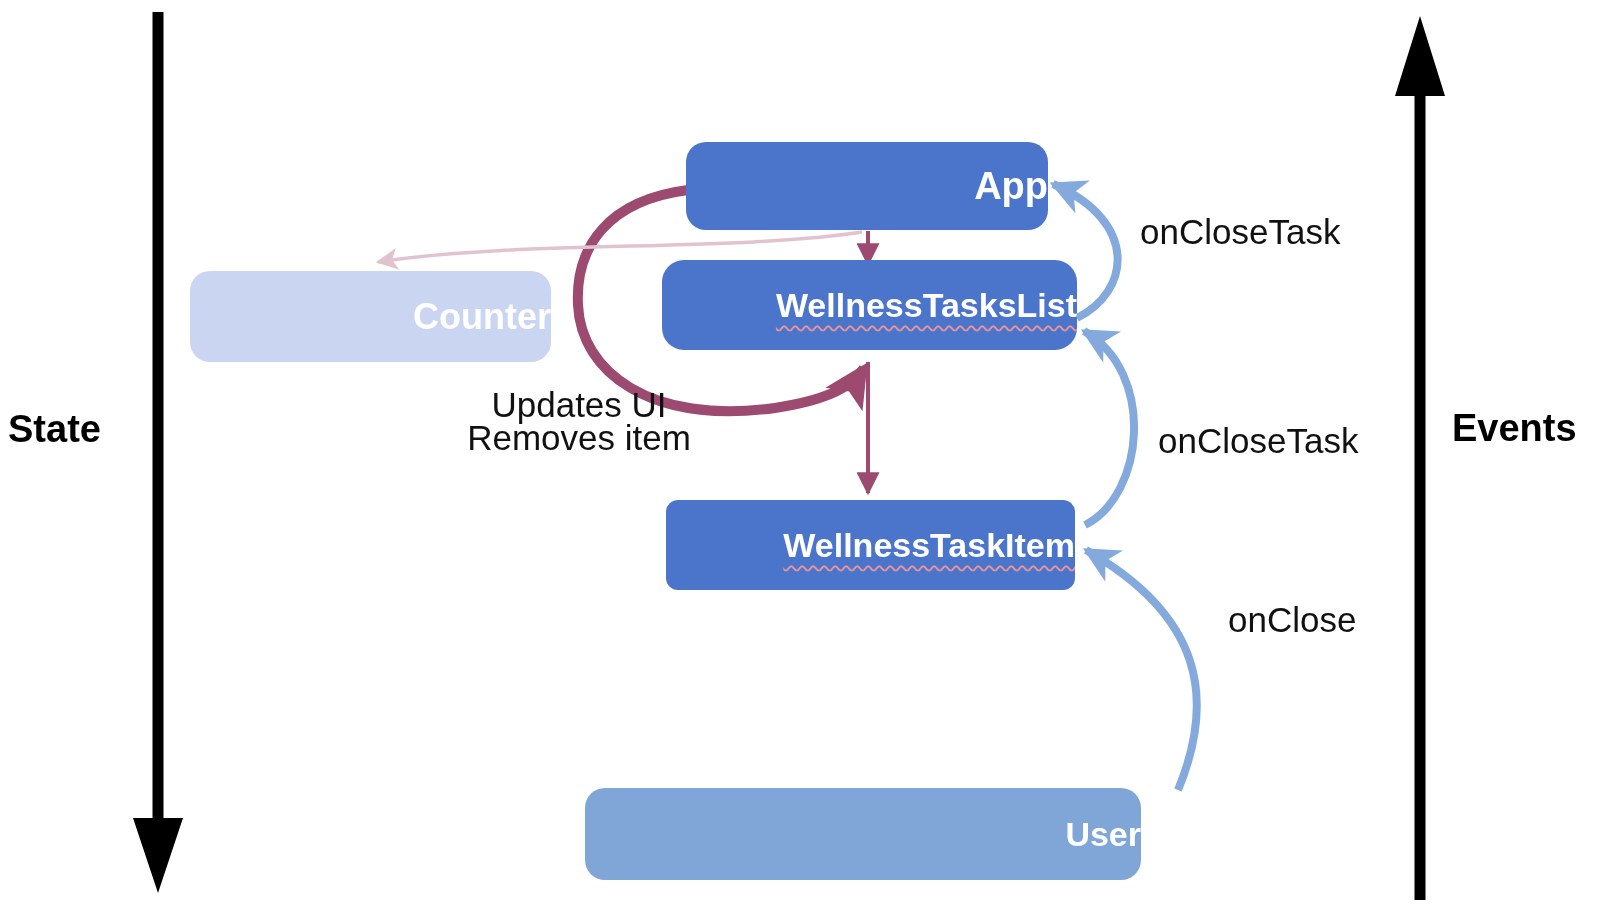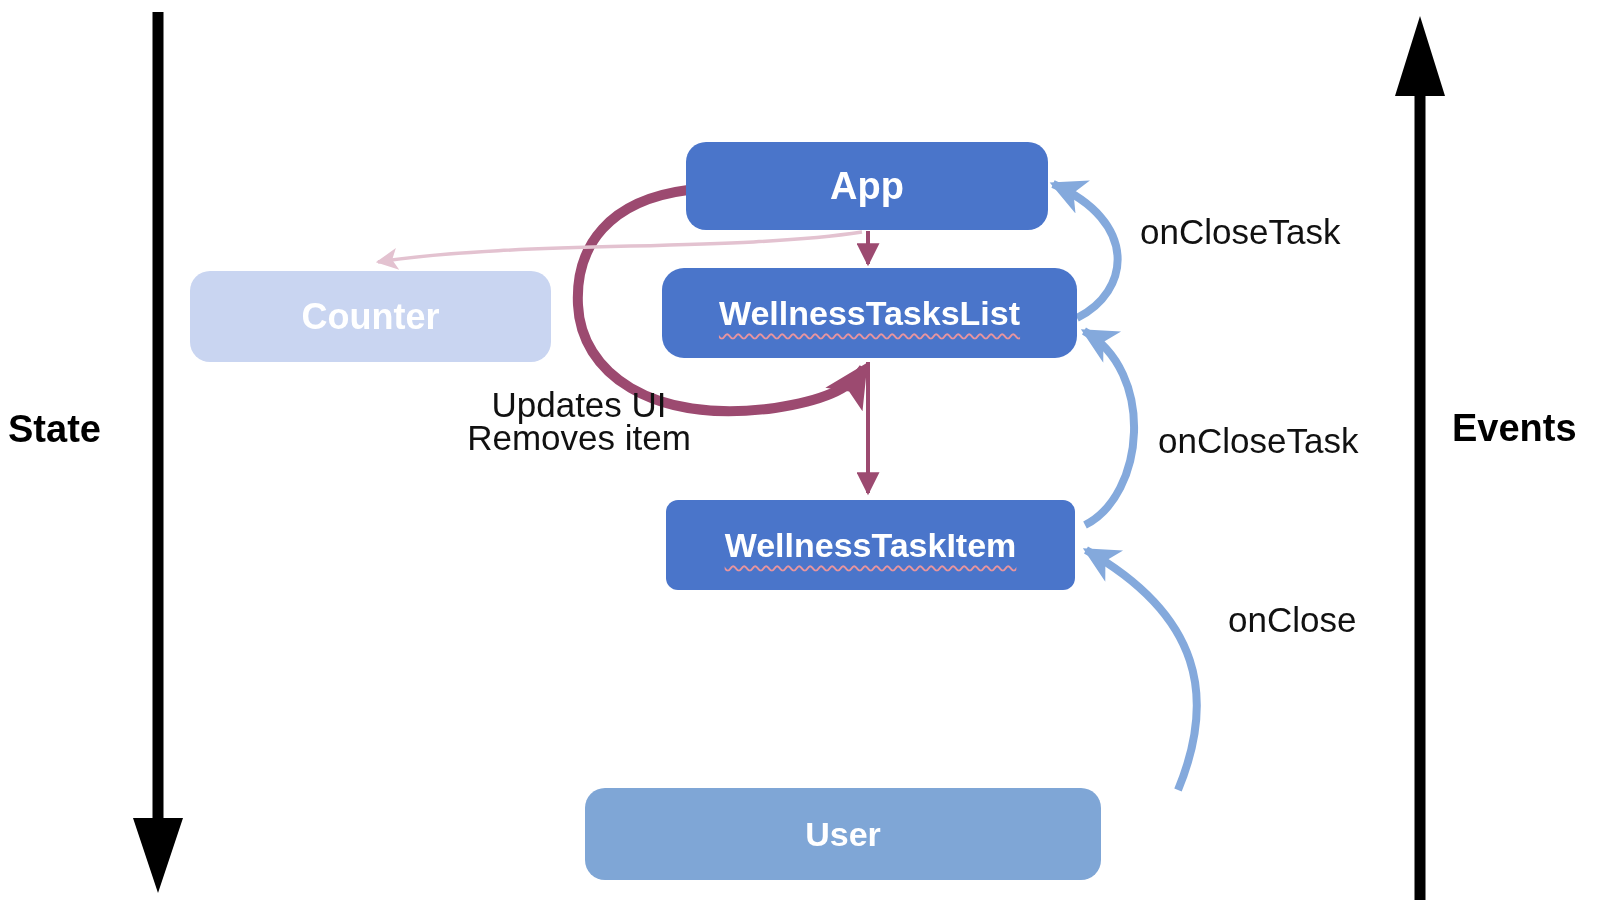--- a/index.html
+++ b/index.html
@@ -10,43 +10,43 @@
     background: #ffffff;
     overflow: hidden;
     font-family: "Liberation Sans", sans-serif;
   }
   .layer { position: absolute; left: 0; top: 0; }
 
   .box {
     position: absolute;
     display: flex;
     align-items: center;
-    justify-content: center;
+    justify-content: flex-end;
     color: #ffffff;
     font-weight: bold;
     box-sizing: border-box;
   }
   .box-app {
     left: 686px; top: 142px; width: 362px; height: 88px;
     background: #4a75ca; border-radius: 20px; font-size: 38px;
   }
   .box-list {
-    left: 662px; top: 268px; width: 415px; height: 90px;
+    left: 662px; top: 260px; width: 415px; height: 90px;
     background: #4a75ca; border-radius: 22px; font-size: 34px;
   }
   .box-item {
     left: 666px; top: 500px; width: 409px; height: 90px;
     background: #4a75ca; border-radius: 12px; font-size: 34px;
   }
   .box-counter {
     left: 190px; top: 271px; width: 361px; height: 91px;
     background: #c9d5f1; border-radius: 20px; font-size: 36px;
   }
   .box-user {
-    left: 585px; top: 788px; width: 516px; height: 92px;
+    left: 585px; top: 788px; width: 556px; height: 92px;
     background: #7fa6d6; border-radius: 20px; font-size: 34px;
   }
   .squiggle {
     text-decoration: underline;
     text-decoration-style: wavy;
     text-decoration-color: #e8949e;
     text-decoration-thickness: 2px;
     text-underline-offset: 8px;
     text-decoration-skip-ink: none;
   }

